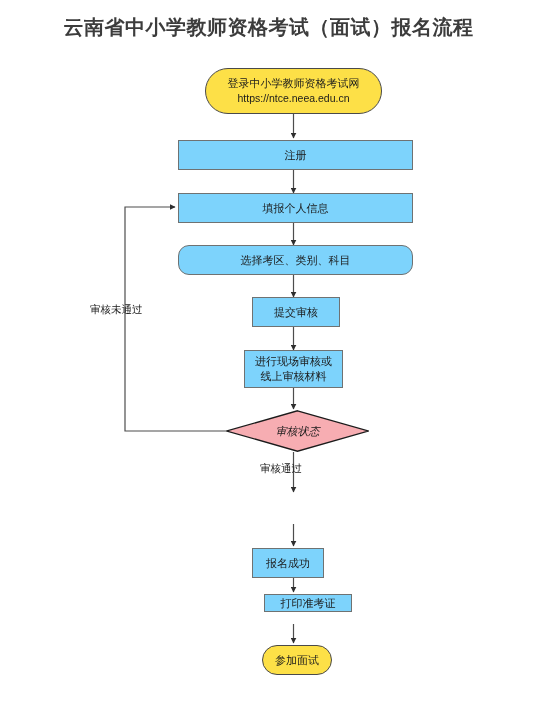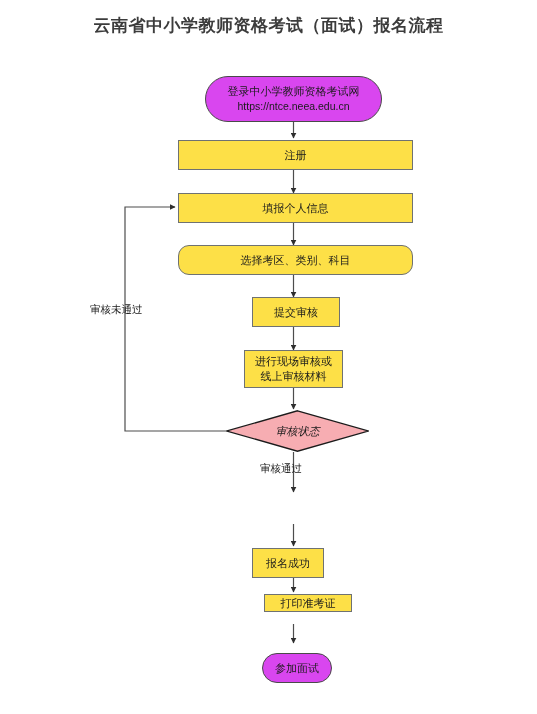--- a/index.html
+++ b/index.html
@@ -19,47 +19,46 @@
     left: 0; top: 0;
     width: 537px;
     height: 714px;
   }
   .title {
     position: absolute;
     left: 0;
     top: 14px;
     width: 537px;
     text-align: center;
-    font-size: 17px;
+    font-size: 20px;
     font-weight: bold;
     color: #3c3c3c;
     letter-spacing: 0.5px;
     white-space: nowrap;
   }
   .node {
     position: absolute;
     box-sizing: border-box;
     display: flex;
     align-items: center;
     justify-content: center;
     text-align: center;
     color: #1b1b1b;
     font-size: 11px;
     line-height: 1.35;
     z-index: 3;
   }
   .node-proc {
-    background: #fde047;
+    background: #7dd3fc;
     border: 1px solid #6f7272;
   }
   .node-term {
-    background: #d946ef;
+    background: #fde047;
     border: 1px solid #4a4a4a;
     border-radius: 999px;
-    margin-top: 8px;
   }
   .node-term .node-label {
     padding: 0 6px;
   }
   .node-decision {
     background: transparent;
     border: none;
     font-style: italic;
   }
   .node-decision svg {

